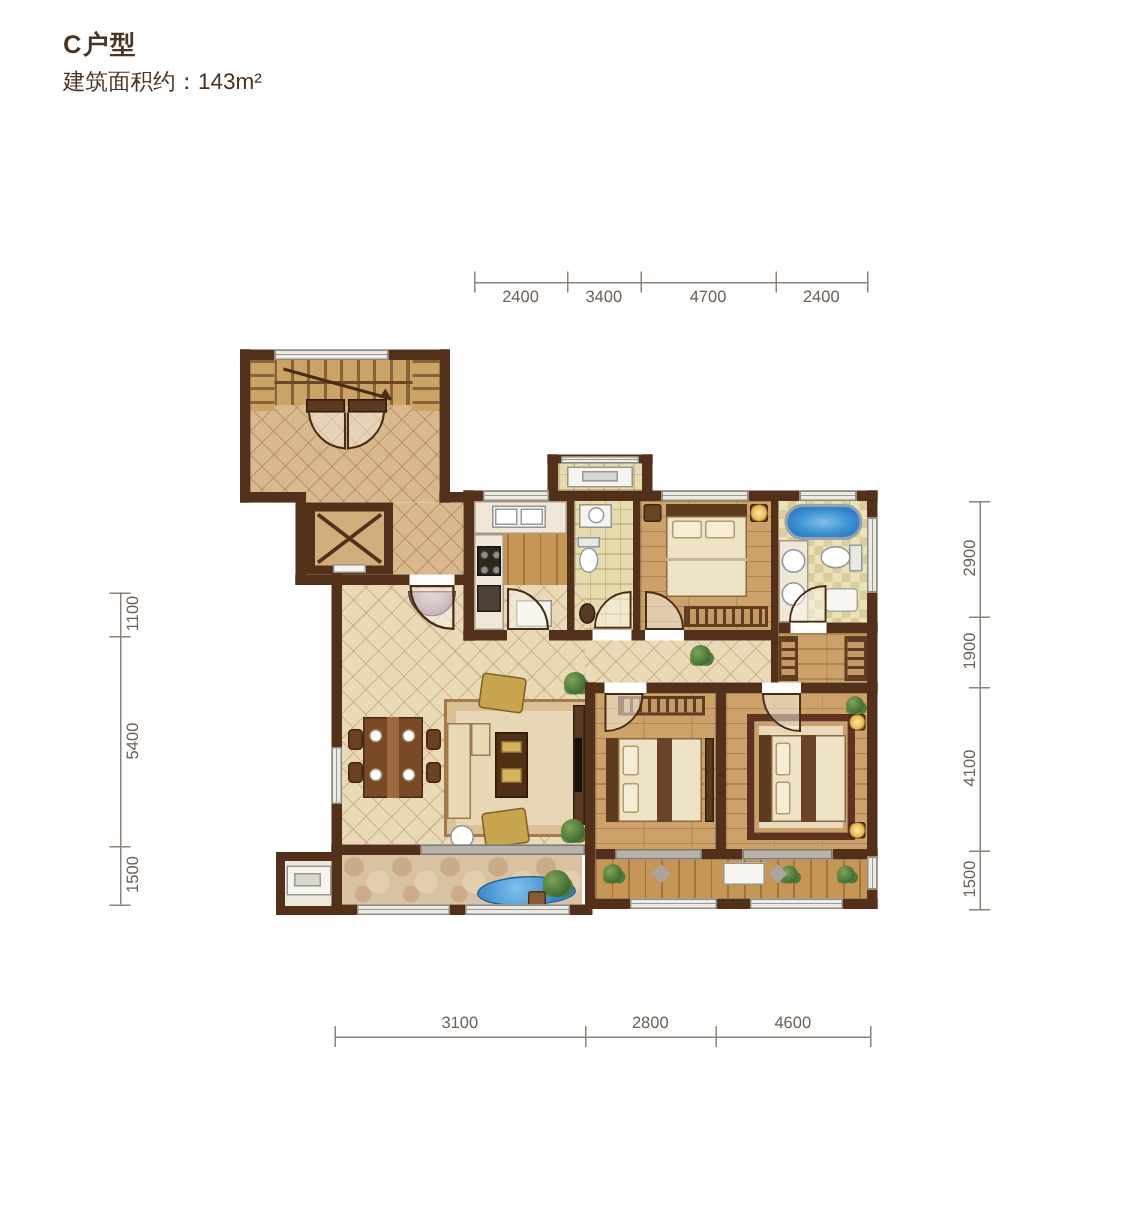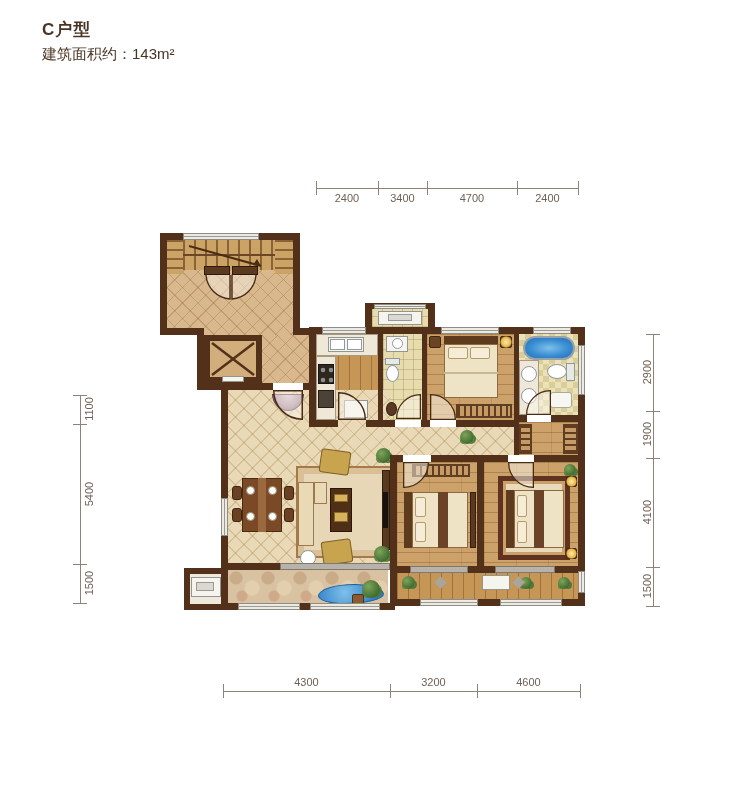--- a/index.html
+++ b/index.html
@@ -338,22 +338,22 @@
       <div class="abs dim" style="left: 73px; top: 603px; width: 14px; height: 1px;"></div>
       <div class="abs dim" style="left: 646px; top: 334px; width: 14px; height: 1px;"></div>
       <div class="abs dim" style="left: 646px; top: 411px; width: 14px; height: 1px;"></div>
       <div class="abs dim" style="left: 646px; top: 458px; width: 14px; height: 1px;"></div>
       <div class="abs dim" style="left: 646px; top: 567px; width: 14px; height: 1px;"></div>
       <div class="abs dim" style="left: 646px; top: 606px; width: 14px; height: 1px;"></div>
       <div class="abs dim-label" style="left: 316px; top: 192px; width: 62px; height: 12px; background: none;">2400</div>
       <div class="abs dim-label" style="left: 378px; top: 192px; width: 49px; height: 12px; background: none;">3400</div>
       <div class="abs dim-label" style="left: 427px; top: 192px; width: 90px; height: 12px; background: none;">4700</div>
       <div class="abs dim-label" style="left: 517px; top: 192px; width: 61px; height: 12px; background: none;">2400</div>
-      <div class="abs dim-label" style="left: 223px; top: 676px; width: 167px; height: 12px; background: none;">4300</div>
-      <div class="abs dim-label" style="left: 390px; top: 676px; width: 87px; height: 12px; background: none;">3200</div>
+      <div class="abs dim-label" style="left: 223px; top: 676px; width: 167px; height: 12px; background: none;">3100</div>
+      <div class="abs dim-label" style="left: 390px; top: 676px; width: 87px; height: 12px; background: none;">2800</div>
       <div class="abs dim-label" style="left: 477px; top: 676px; width: 103px; height: 12px; background: none;">4600</div>
       <div class="abs dim-label" style="left: 69px; top: 403px; width: 40px; height: 12px; background: none; transform: rotate(-90deg);">1100</div>
       <div class="abs dim-label" style="left: 69px; top: 488px; width: 40px; height: 12px; background: none; transform: rotate(-90deg);">5400</div>
       <div class="abs dim-label" style="left: 69px; top: 577px; width: 40px; height: 12px; background: none; transform: rotate(-90deg);">1500</div>
       <div class="abs dim-label" style="left: 627px; top: 366px; width: 40px; height: 12px; background: none; transform: rotate(-90deg);">2900</div>
       <div class="abs dim-label" style="left: 627px; top: 428px; width: 40px; height: 12px; background: none; transform: rotate(-90deg);">1900</div>
       <div class="abs dim-label" style="left: 627px; top: 506px; width: 40px; height: 12px; background: none; transform: rotate(-90deg);">4100</div>
       <div class="abs dim-label" style="left: 627px; top: 580px; width: 40px; height: 12px; background: none; transform: rotate(-90deg);">1500</div>
     </div>
 </div>

